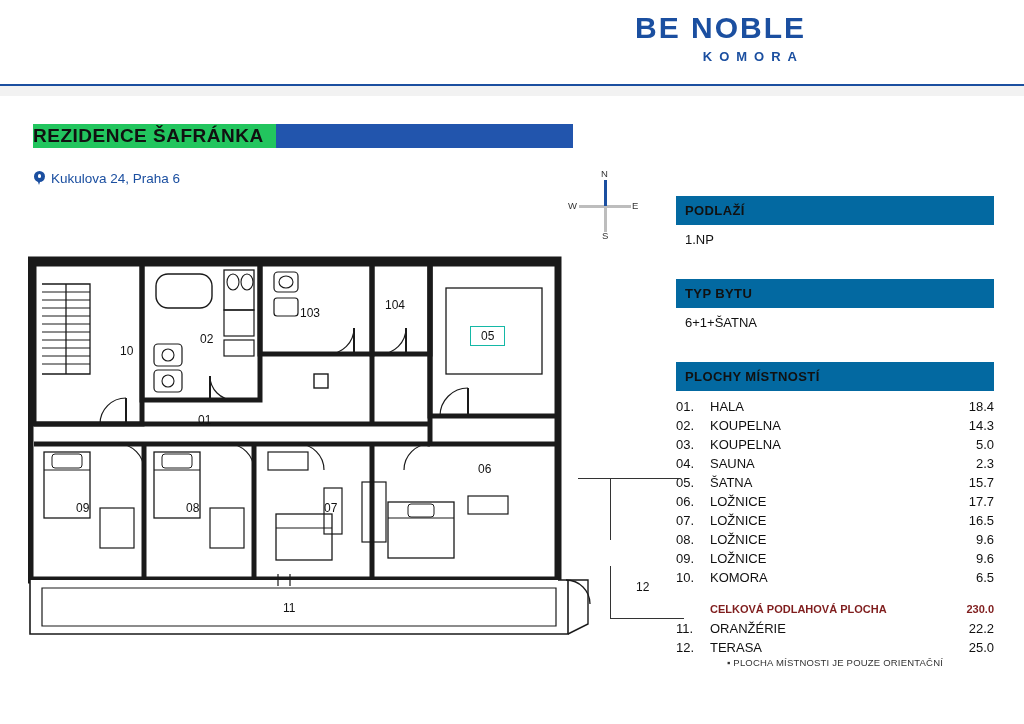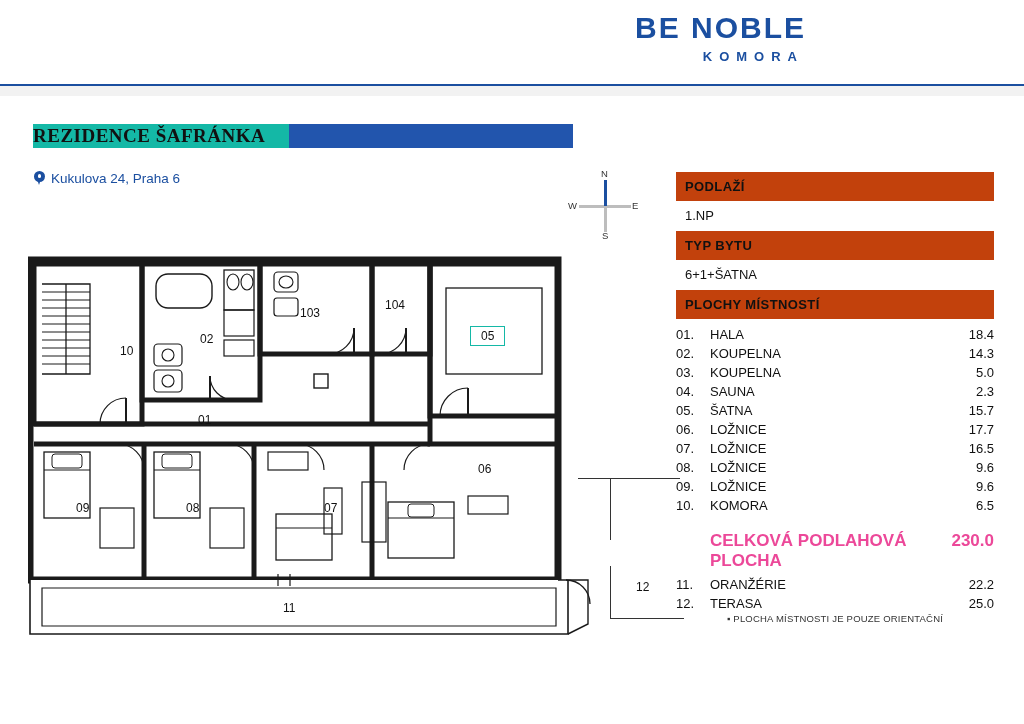--- a/index.html
+++ b/index.html
@@ -39,21 +39,21 @@
   }
 
   
   .title-bar {
     position: absolute; left: 33px; top: 124px; width: 540px; height: 24px;
     background: #2255ad;
   }
   .title-text {
     position: absolute; left: 33px; top: 124px;
     font-size: 19px; font-weight: bold; letter-spacing: .5px;
-    color: #111; background: #14b8a6; padding-right: 24px; line-height: 24px; font-family: Liberation Serif, serif;
+    color: #111; background: #22c55e; padding-right: 12px; line-height: 24px;
   }
   .addr {
     position: absolute; left: 34px; top: 171px;
     font-size: 13.5px; color: #1b4fa0; font-weight: normal;
     display: flex; align-items: center; gap: 6px;
   }
   .pin { display:inline-block; width: 11px; height: 15px; position: relative; }
   .pin::before {
     content:""; position:absolute; left:0; top:0; width: 11px; height: 11px;
     background:#1b4fa0; border-radius: 50% 50% 50% 50%;
@@ -81,35 +81,35 @@
   }
   .compass .lbl { position:absolute; font-size: 9.5px; color:#333; }
   .compass .n { left: 35px; top: 0px; }
   .compass .s { left: 36px; top: 62px; }
   .compass .e { left: 66px; top: 32px; }
   .compass .w { left: 2px; top: 32px; }
 
   
   .panel { position: absolute; left: 676px; top: 172px; width: 318px; }
   .panel-head {
-    background: #c2410c; font-size: 13px; font-weight: bold; letter-spacing: .4px;
-    padding: 7px 9px; color:#111;
+    background: #0369a1; font-size: 13px; font-weight: bold; letter-spacing: .4px;
+    padding: 7px 9px; color:#111;margin-top:24px;
   }
   .panel-val {
     font-size: 13px; padding: 7px 9px; color:#111; border-bottom: 1px solid #ffffff;
   }
   .rooms { margin-top: 6px; }
   .room-row {
     display: flex; font-size: 13px; line-height: 19px; color: #111;
   }
   .room-num { width: 34px; }
   .room-name { flex: 1; }
   .room-area { text-align: right; width: 54px; }
   .total-row {
-    display:flex; font-size: 17px; font-weight: bold; margin-top: 16px; color:#ec4899;
+    display:flex; font-size: 11px; font-weight: bold; margin-top: 16px; color:#7f1d1d;
   }
   .total-label { flex: 1; padding-left: 34px; }
   .total-val { width: 54px; text-align: right; }
   .extra { margin-top: 4px; }
   .footnote {
     margin-top: 0; font-size: 9.5px; color: #333; letter-spacing: .2px; text-align: center;
   }
 
   
   .plan { position: absolute; left: 28px; top: 256px; width: 590px; height: 390px; }

